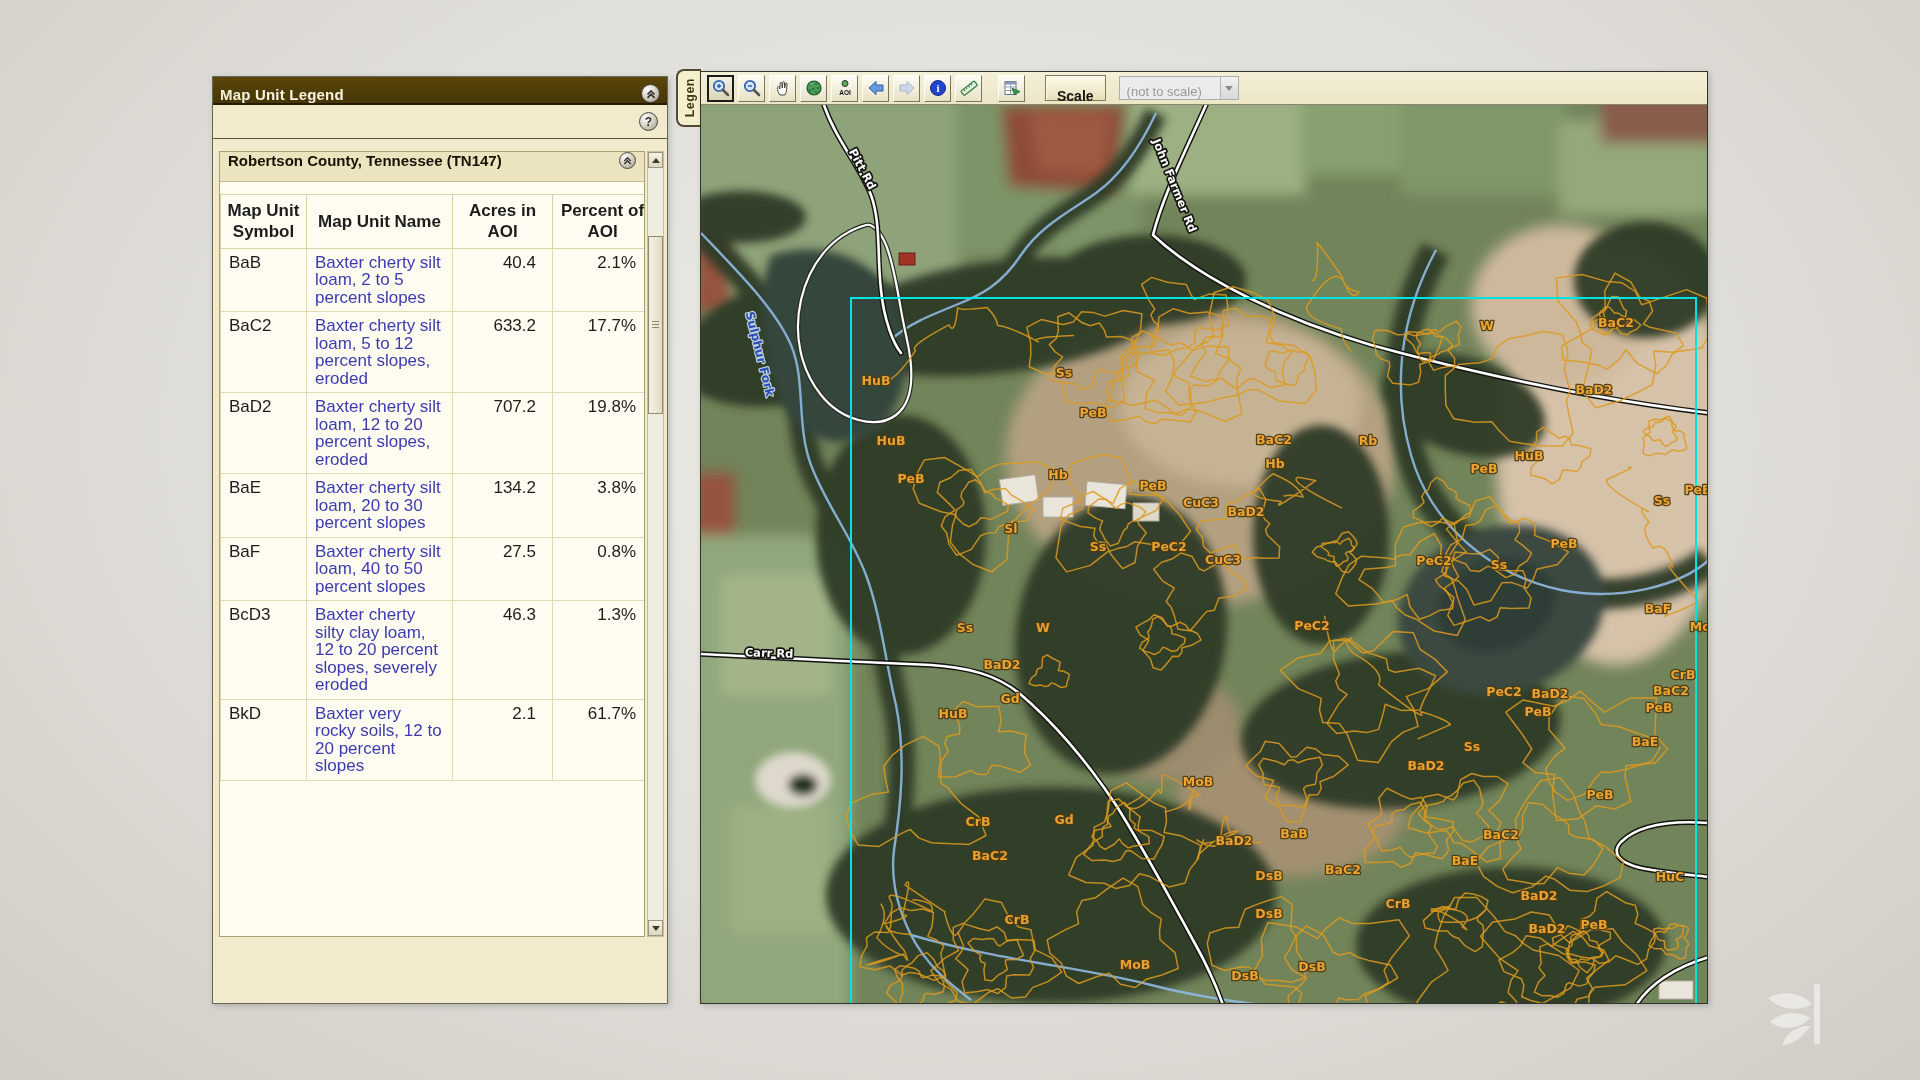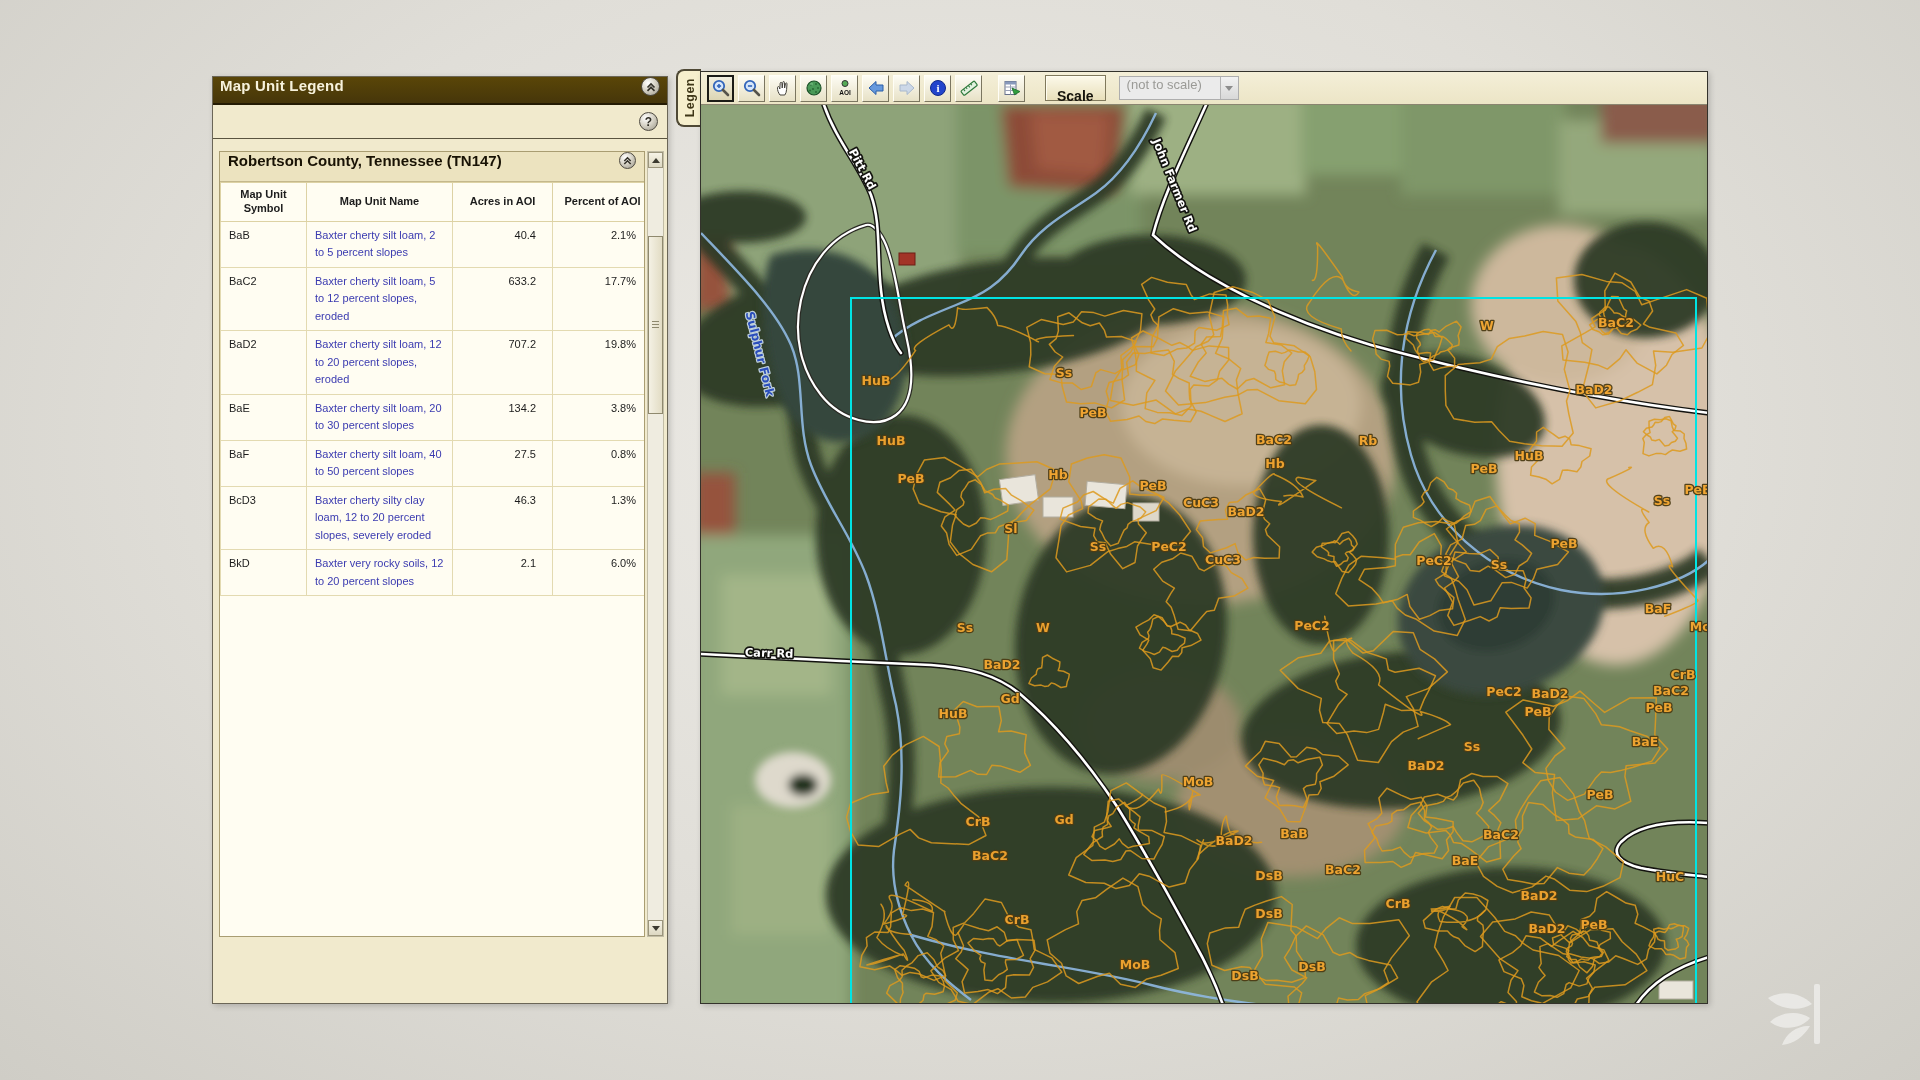--- a/index.html
+++ b/index.html
@@ -5,36 +5,36 @@
   html,body{margin:0;padding:0;background:#d8d6d0;}
   *{box-sizing:border-box;}
   .stage{position:relative;width:1920px;height:1080px;overflow:hidden;
     background:radial-gradient(ellipse at 50% 40%, #eceae5 0%, #e0ded8 55%, #cfcdc6 100%);
     font-family:"Liberation Sans","DejaVu Sans",sans-serif;}
 
   
   .legend-panel{position:absolute;left:212px;top:76px;width:456px;height:928px;
     background:#f1eacd;border:1px solid #6b6657;box-shadow:2px 2px 6px rgba(0,0,0,.18);}
   .panel-header{height:28px;background:linear-gradient(#5a4608,#46360a);
-    border-bottom:2px solid #241b03;display:flex;align-items:flex-start;justify-content:space-between;
+    border-bottom:2px solid #241b03;display:flex;align-items:flex-end;justify-content:space-between;
     padding:0 7px;color:#f7f2dc;font-weight:bold;font-size:15px;letter-spacing:.2px;}
   .panel-help{height:34px;border-bottom:1px solid #5a5440;display:flex;align-items:center;
     justify-content:flex-end;padding:0 9px;}
   .circle-btn{width:19px;height:19px;border-radius:50%;flex:0 0 auto;
     background:radial-gradient(circle at 35% 30%, #ffffff 0%, #d8d4c8 45%, #9a9687 100%);
     border:1px solid #4e4a42;display:inline-flex;align-items:center;justify-content:center;
     cursor:pointer;}
   .circle-btn.small{width:17px;height:17px;}
   .qmark{font-size:12px;font-weight:bold;color:#2e2c24;line-height:1;}
   .table-wrap{position:absolute;left:6px;right:22px;top:74px;bottom:66px;
     background:#fffdf2;border:1px solid #a99d72;overflow:hidden;}
   .county-bar{height:30px;background:#ece3bf;border-bottom:1px solid #c4b88c;
     display:flex;align-items:flex-start;justify-content:space-between;padding:0 8px;
     font-weight:bold;font-size:15px;color:#181204;}
-  table.mu{width:100%;border-collapse:collapse;font-size:11px;color:#1c1c1c;table-layout:fixed;}
+  table.mu{width:100%;border-collapse:collapse;font-size:17px;color:#1c1c1c;table-layout:fixed;margin-top:12px;}
   table.mu th{font-weight:bold;text-align:center;padding:5px 3px;background:#fffdf2;
     border:1px solid #ddd2a4;line-height:1.25;}
   table.mu td{vertical-align:top;padding:5px 8px;border:1px solid #e3dab1;line-height:17.5px;}
   table.mu col.c-sym{width:86px;} table.mu col.c-name{width:146px;}
   table.mu col.c-acres{width:100px;} table.mu col.c-pct{width:100px;}
   td.name a{color:#3b3bb0;text-decoration:none;cursor:pointer;}
   td.num{text-align:right;padding-right:16px !important;}
   
   .scrollbar{position:absolute;right:3px;top:74px;bottom:66px;width:17px;
     background:#efece0;border:1px solid #c2bda6;}
@@ -67,21 +67,21 @@
     border:1px solid #7b7660;border-top-color:#fffef6;border-left-color:#fffef6;
     display:inline-flex;align-items:center;justify-content:center;cursor:pointer;}
   .tool-btn.selected{border:2px solid #1b1b16;padding:1px;background:linear-gradient(#f2efdf,#dcd5b4);}
   .tool-btn.disabled{cursor:default;}
   .tool-btn svg{display:block;}
   .scale-btn{margin-left:16px;height:25px;padding:12px 11px;font-family:inherit;
     font-size:14px;font-weight:bold;color:#15130c;cursor:pointer;
     background:linear-gradient(#fcf9ea,#e8dfba);border:1px solid #80795c;
     box-shadow:inset 1px 1px 0 #fffdf0;}
   .scale-dd{margin-left:9px;width:120px;height:24px;background:#ebebeb;border:1px solid #aeaeae;
-    display:flex;align-items:flex-start;justify-content:space-between;padding-left:7px;
+    display:flex;align-items:flex-end;justify-content:space-between;padding-left:7px;
     font-size:13px;color:#9a9a96;cursor:default;}
   .dd-arrow-box{width:18px;height:100%;background:linear-gradient(#f2f2f2,#d8d8d8);
     border-left:1px solid #b5b5b5;display:flex;align-items:center;justify-content:center;}
   .dd-arrow{width:0;height:0;border-left:4px solid transparent;border-right:4px solid transparent;
     border-top:5px solid #8c8c8c;}
   .map-viewport{position:absolute;left:0;top:33px;right:0;bottom:0;overflow:hidden;background:#6f7f57;}
   .map-viewport svg{display:block;}
 
   
   .soil-label{fill:#f2a52f;font:bold 12.5px "DejaVu Sans",sans-serif;text-anchor:middle;
@@ -176,21 +176,21 @@
             <tr>
               <td>BcD3</td>
               <td class="name"><a>Baxter cherty silty clay loam, 12 to 20 percent slopes, severely eroded</a></td>
               <td class="num">46.3</td>
               <td class="num">1.3%</td>
             </tr>
             <tr>
               <td>BkD</td>
               <td class="name"><a>Baxter very rocky soils, 12 to 20 percent slopes</a></td>
               <td class="num">2.1</td>
-              <td class="num">6.0%</td>
+              <td class="num">61.7%</td>
             </tr>
           </tbody>
       </table>
     </div>
 
     <div class="scrollbar">
       <div class="sb-arrow up">
           <i class="tri-up"></i>
         </div>
       <div class="sb-thumb">

